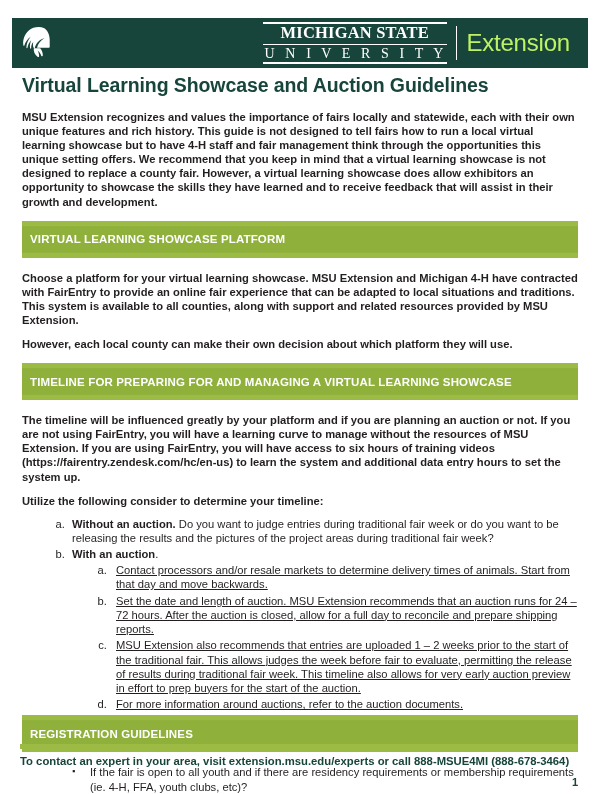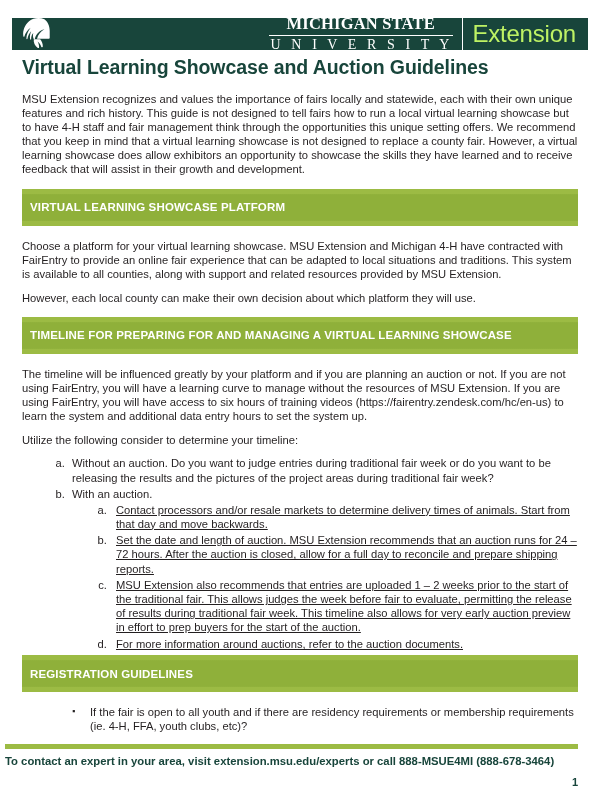--- a/index.html
+++ b/index.html
@@ -20,26 +20,26 @@
     width: 600px;
     height: 794px;
     box-sizing: border-box;
     padding: 0;
     position: relative;
   }
 
   
   .masthead {
     margin: 18px 12px 4px 12px;
-    height: 32px;
+    height: 50px;
     background: #18453b;
     display: flex;
     align-items: center;
     justify-content: space-between;
-    padding: 0 10px 0 8px;
+    padding: 0 16px 0 8px;
     box-sizing: border-box;
   }
   .helmet {
     width: 34px;
     height: 36px;
     display: block;
   }
   .wordmark {
     display: flex;
     align-items: center;
@@ -102,20 +102,21 @@
     margin: 6px 0 13px 0;
     letter-spacing: -0.1px;
   }
 
   p.para {
     font-size: 11.2px;
     line-height: 14.1px;
     margin: 0 0 10px 0;
     color: #231f20;
     text-align: left;
+    font-weight: bold;
   }
   p.para.tight { margin-bottom: 9px; }
 
   
   .section-bar {
     background: linear-gradient(to bottom,
         #9cbb44 0%, #9cbb44 14%,
         #8fb03a 15%, #8fb03a 85%,
         #9cbb44 86%, #9cbb44 100%);
     height: 37px;
@@ -150,21 +151,21 @@
     margin: 2px 0 0 0;
     padding-left: 38px;
   }
   ol.lvl2 > li {
     font-size: 11.2px;
     line-height: 14.1px;
     margin-bottom: 2.5px;
     padding-left: 6px;
     text-decoration: underline;
   }
-  li b, li strong { font-weight: normal; }
+  li b, li strong { font-weight: bold; }
 
   ul.bullets {
     margin: 11px 0 0 0;
     padding-left: 50px;
     list-style: none;
   }
   ul.bullets > li {
     font-size: 11.2px;
     line-height: 14.1px;
     position: relative;
@@ -175,21 +176,21 @@
     position: absolute;
     left: 0;
     top: -1px;
     font-size: 9px;
     color: #231f20;
   }
 
   
   .footer {
     position: absolute;
-    left: 5px;
+    left: 20px;
     right: 22px;
     bottom: 44px;
     margin-top: 19px;
   }
   .footer-rule {
     height: 5px;
     background: #9cbb44;
     margin-bottom: 5px;
   }
   .footer-text {

